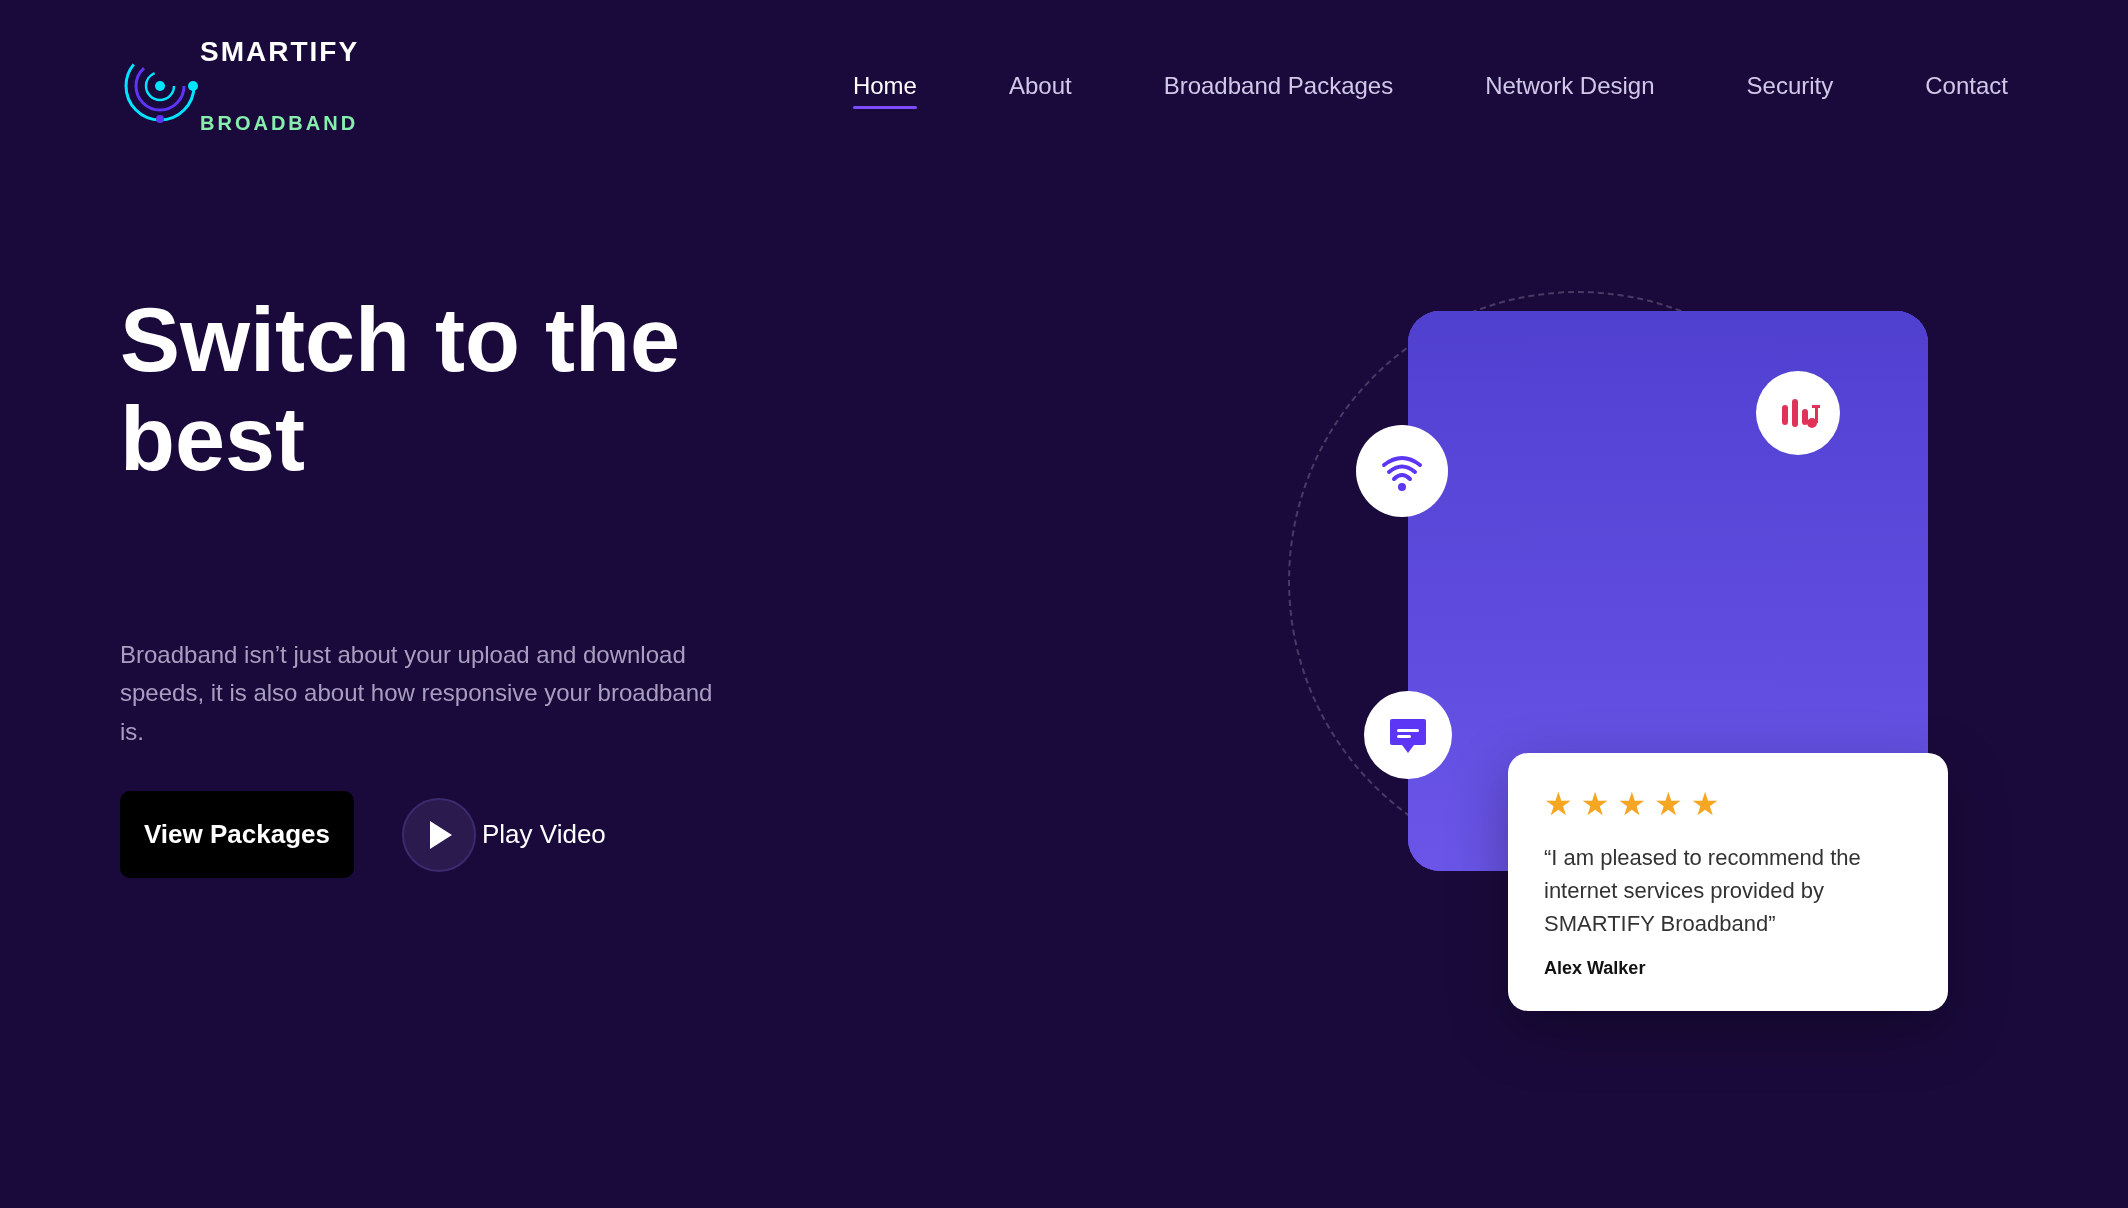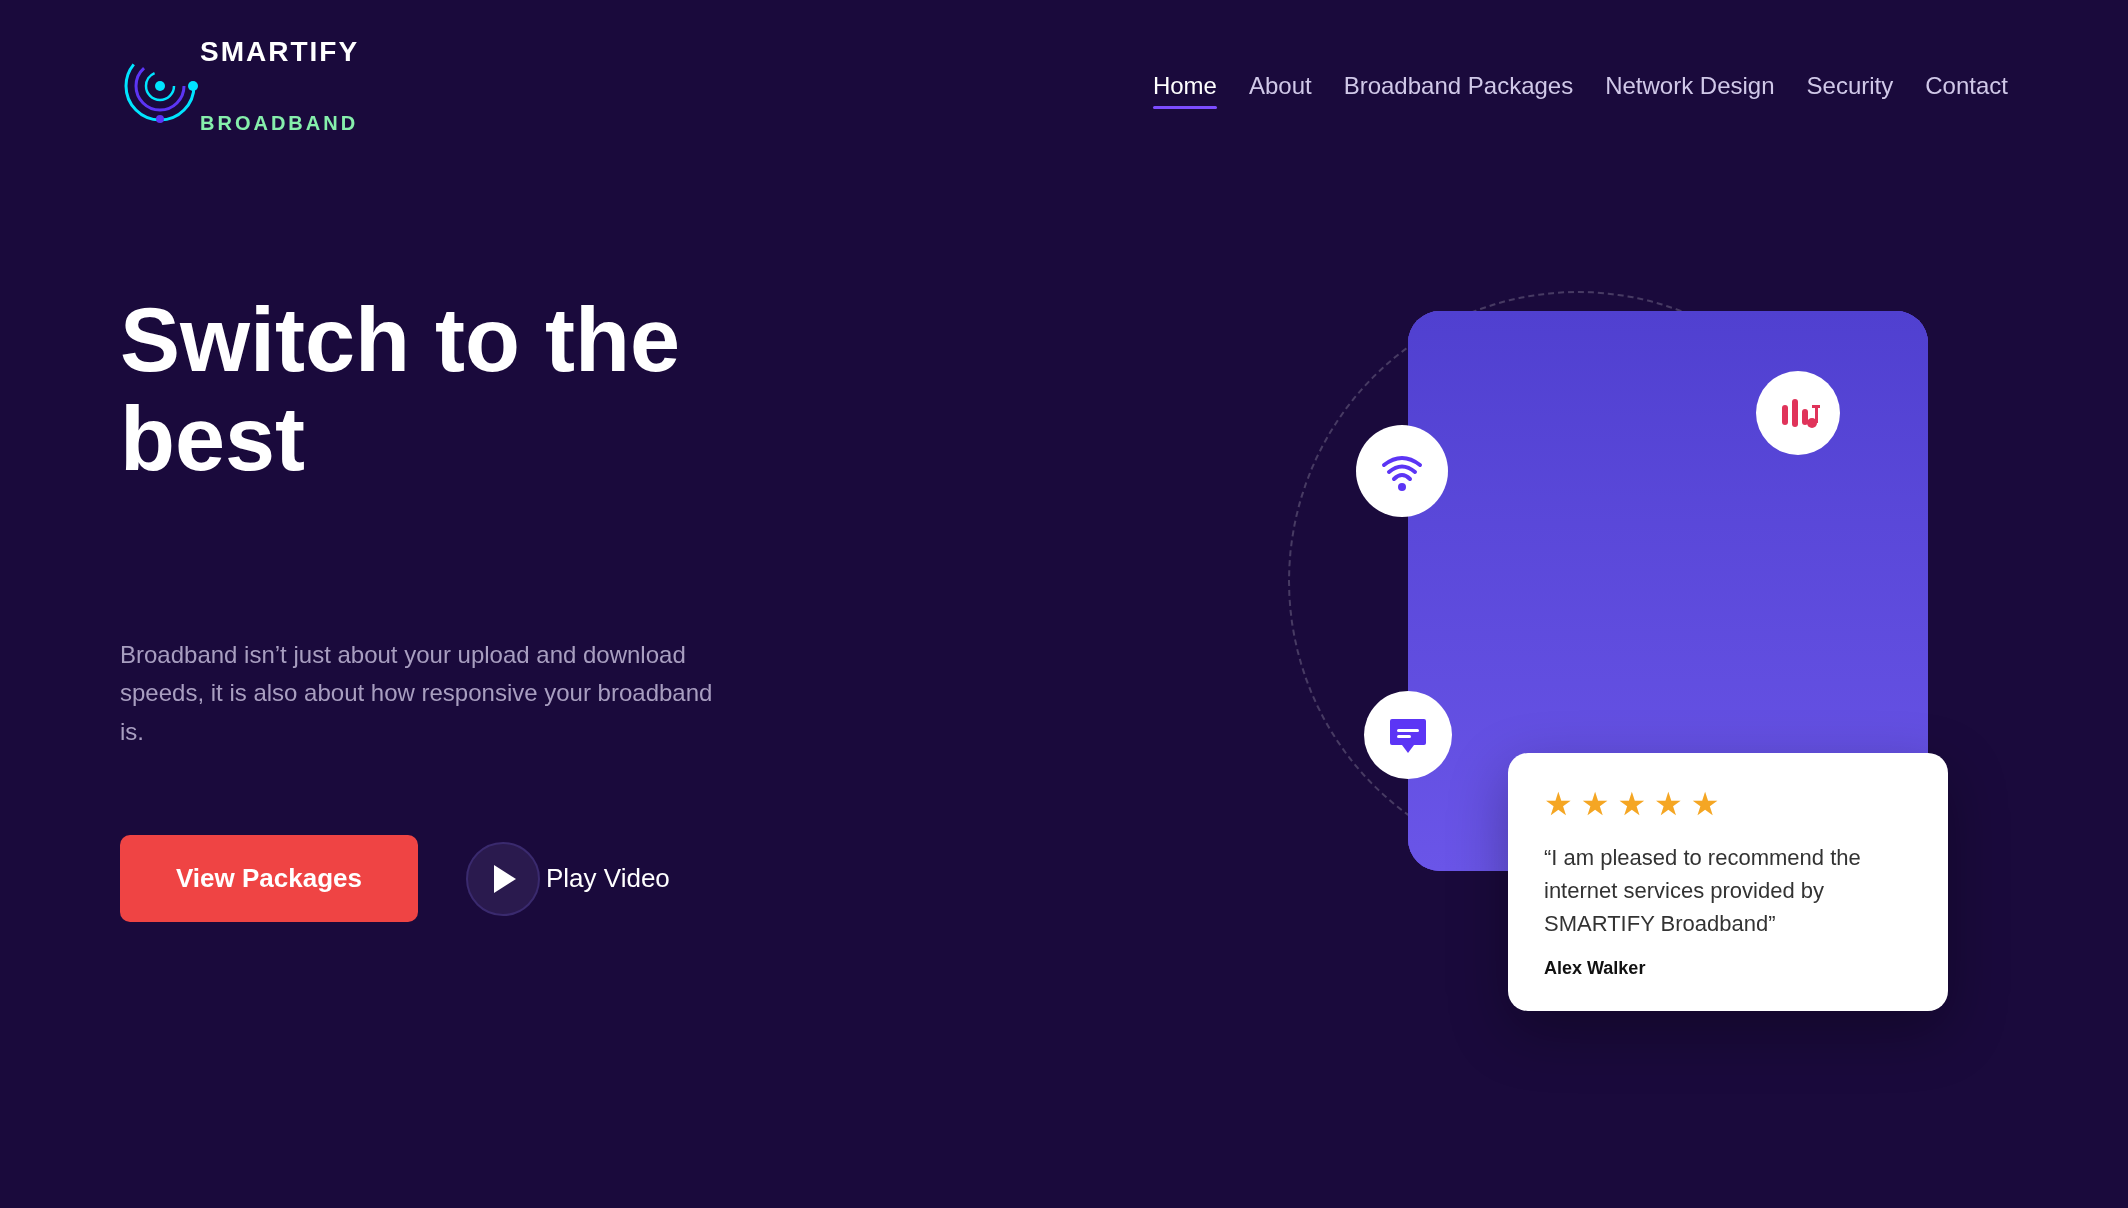--- a/index.html
+++ b/index.html
@@ -50,21 +50,21 @@
       font-size: 20px;
       font-weight: 700;
       color: #86efac;
       letter-spacing: 3px;
       margin-top: 44px;
     }
 
     .nav-links {
       display: flex;
       align-items: center;
-      gap: 32px;
+      gap: 92px;
       list-style: none;
     }
 
     .nav-links li a {
       color: #d0c8e8;
       text-decoration: none;
       font-size: 24px;
       font-weight: 500;
       transition: color 0.2s;
       position: relative;
@@ -104,36 +104,36 @@
       font-weight: 800;
       color: #ffffff;
       line-height: 1.1;
       margin-bottom: 48px;
     }
 
     .hero-description {
       font-size: 24px;
       color: #a89ec0;
       line-height: 1.6;
-      margin-bottom: 84px;
+      margin-bottom: 40px;
       max-width: 620px;
     }
 
     .hero-actions {
       display: flex;
       align-items: center;
       gap: 48px;
     }
 
     .btn-view-packages {
-      background: #ef4444;
+      background: #000000;
       color: #ffffff;
       border: none;
       border-radius: 10px;
-      padding: 28px 56px;
+      padding: 28px 24px;
       font-size: 26px;
       font-weight: 700;
       cursor: pointer;
       transition: background 0.2s;
     }
 
     .play-video-btn {
       display: flex;
       align-items: center;
       gap: 6px;

